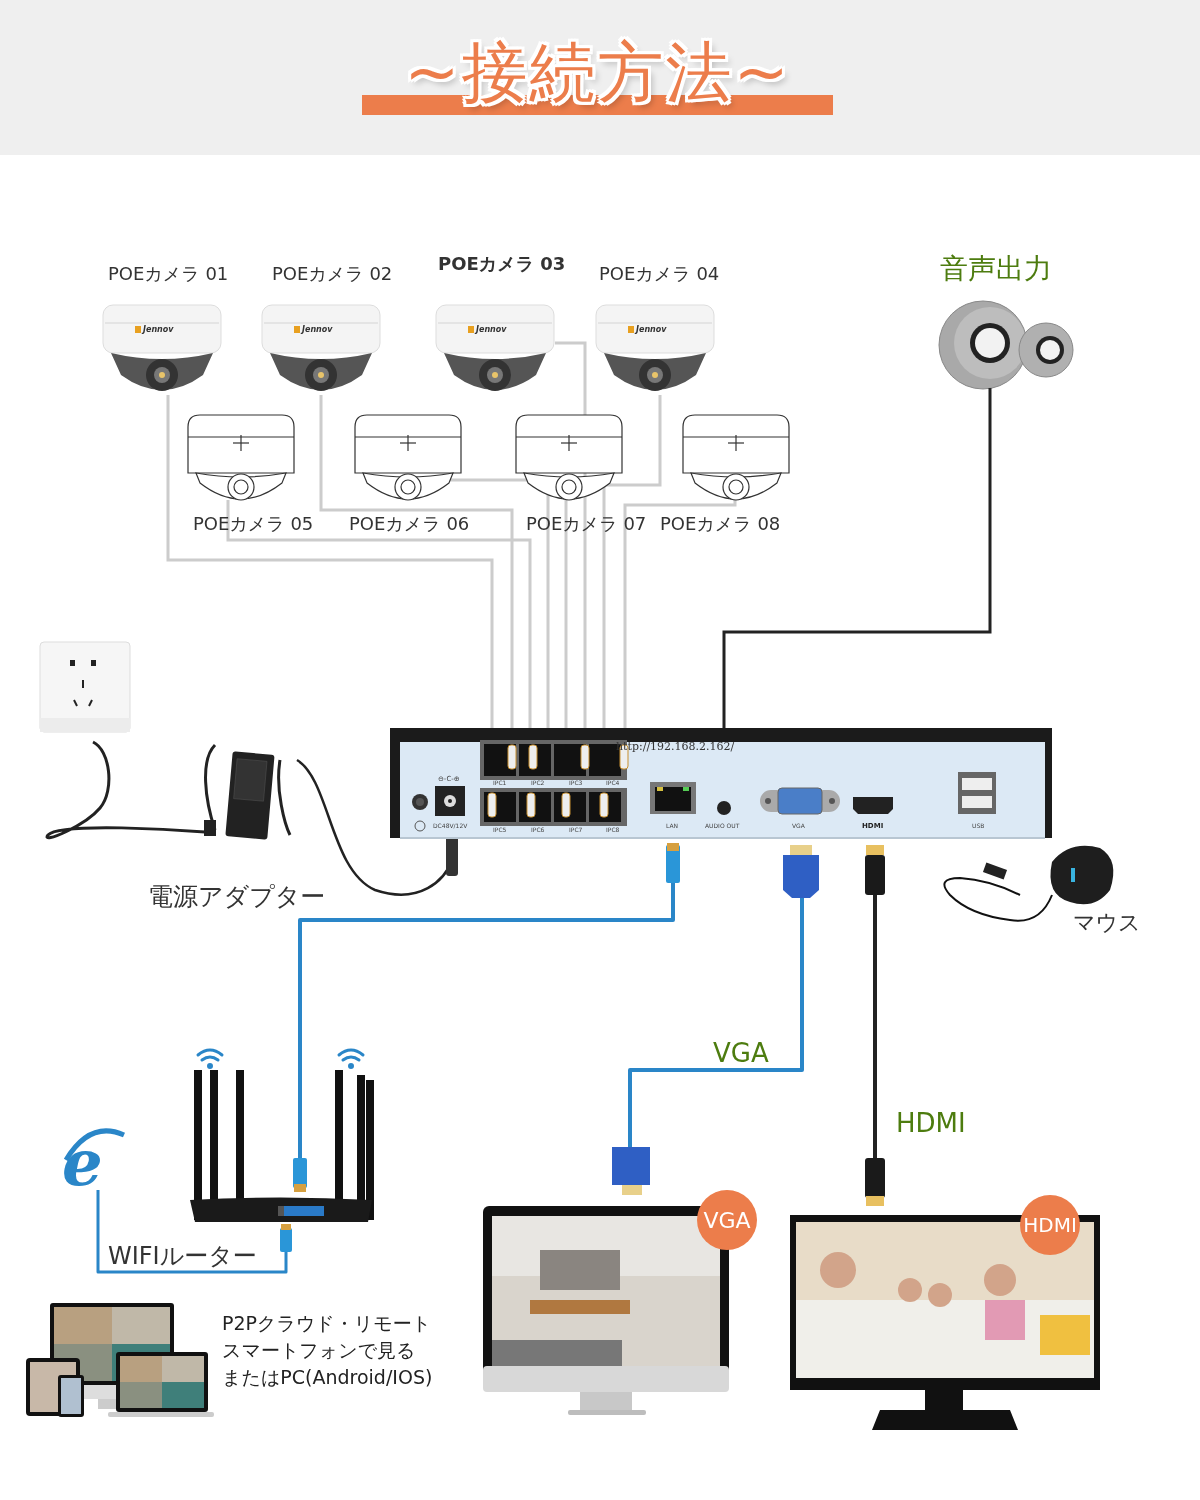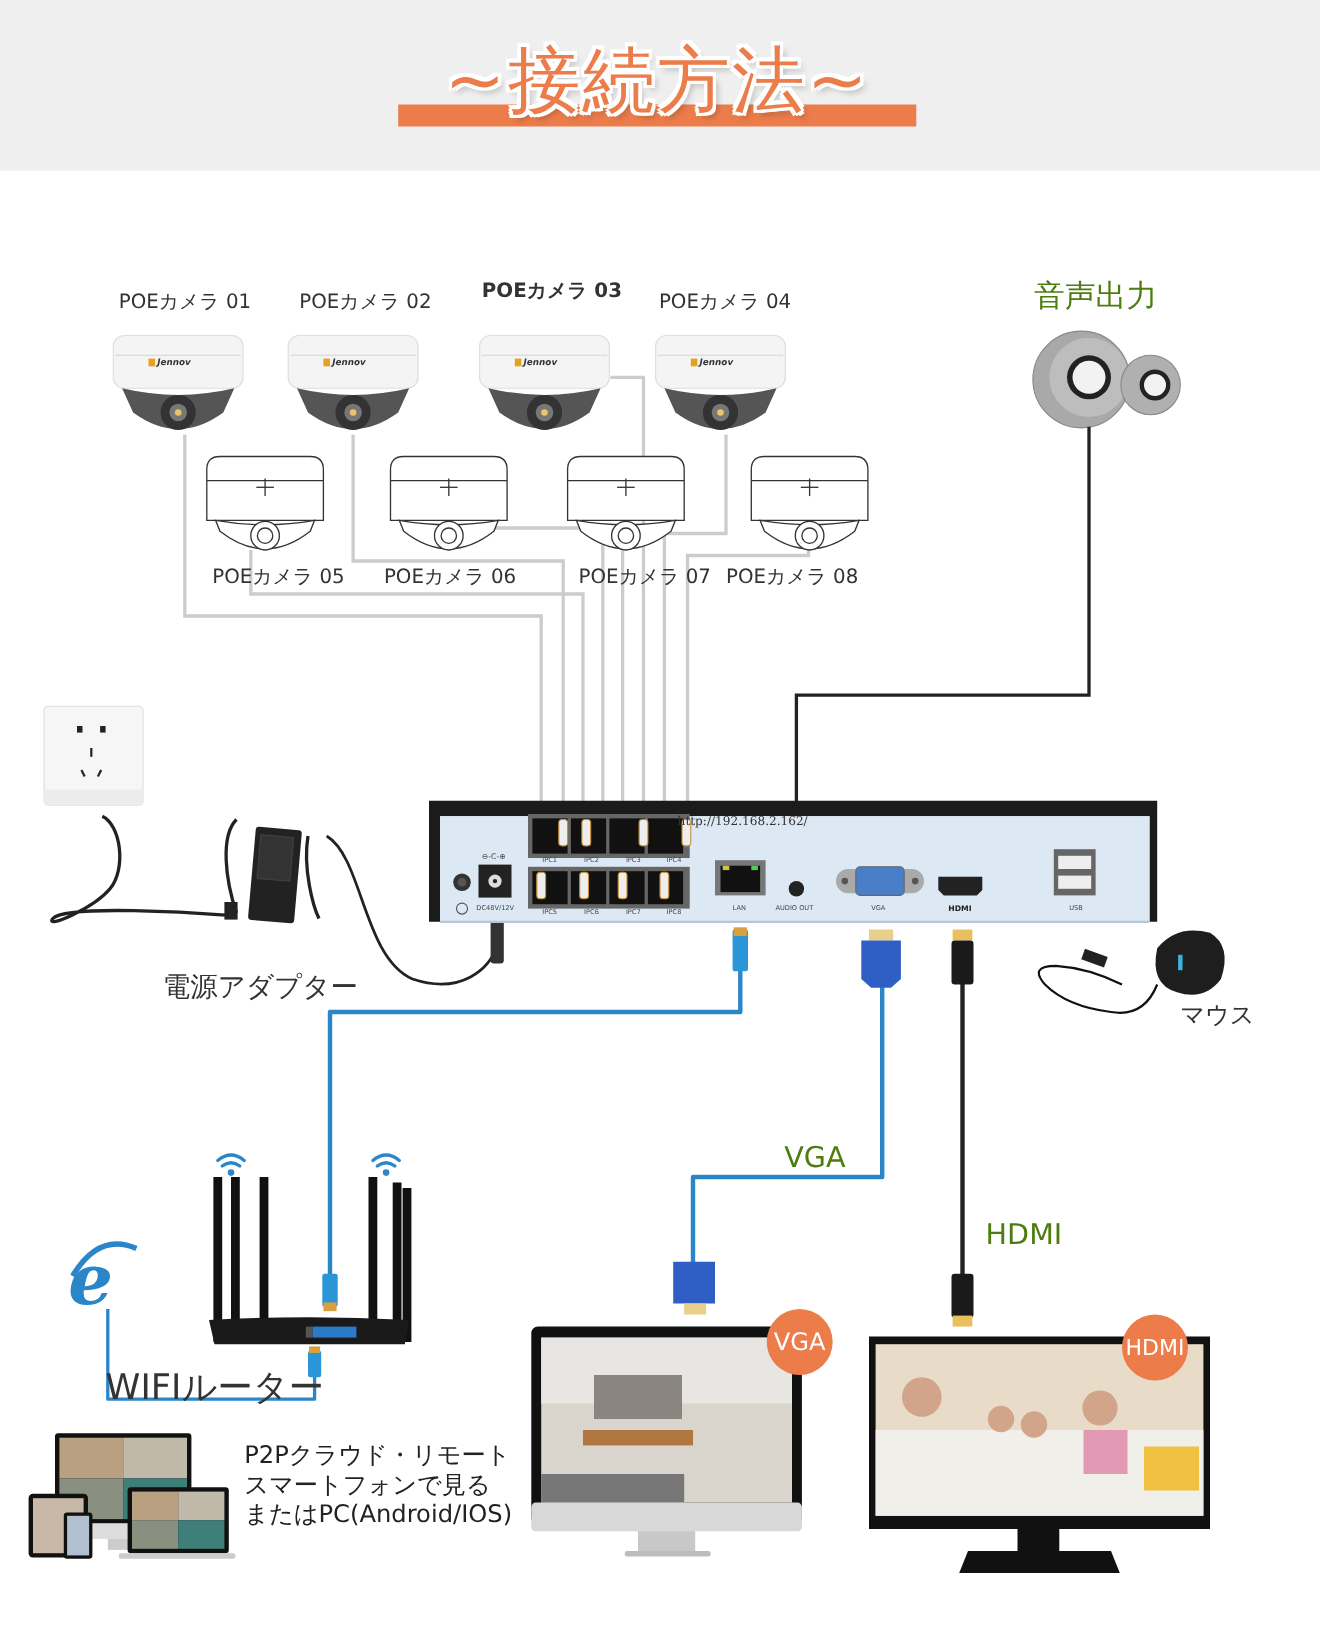--- a/index.html
+++ b/index.html
@@ -7,21 +7,21 @@
   .abs{position:absolute;}
   .header{left:0;top:0;width:1200px;height:155px;background:#efefef;}
   .title-bar{left:362px;top:95px;width:471px;height:20px;background:#ec7d4b;}
   .title{left:362px;top:28px;width:471px;text-align:center;font-size:66px;font-weight:normal;color:#ec7d4b;letter-spacing:2px;
     text-shadow:-3px -3px 0 #fff,3px -3px 0 #fff,-3px 3px 0 #fff,3px 3px 0 #fff,0 3px 0 #fff,0 -3px 0 #fff,3px 0 0 #fff,-3px 0 0 #fff,4px 5px 6px rgba(0,0,0,.25);}
   .cam-label{font-size:18px;color:#333;white-space:nowrap;}
   .big-label{font-size:28px;color:#4d7c0f;white-space:nowrap;}
   .mid-label{font-size:22px;color:#333;white-space:nowrap;}
   svg{position:absolute;left:0;top:0;}
   .badge{width:60px;height:60px;border-radius:50%;background:#ec7d4b;color:#fff;font-size:22px;display:flex;align-items:center;justify-content:center;}
-  .p2p{left:222px;top:1310px;font-size:22px;line-height:27px;color:#222;white-space:pre-line;}
+  .p2p{left:222px;top:1310px;font-size:19px;line-height:27px;color:#222;white-space:pre-line;}
   .url{font-family:"DejaVu Serif",serif;font-size:11px;color:#333;}
 </style>
 </head>
 <body>
 
 <div class="abs header"></div>
 <div class="abs title-bar"></div>
 <div class="abs title">~接続方法~</div>
 
 <svg width="1200" height="1500" viewBox="0 0 1200 1500">
@@ -342,20 +342,20 @@
 <div class="abs" style="left:606px;top:826px;font-size:6px;color:#444;">IPC8</div>
 <div class="abs" style="left:666px;top:822px;font-size:6px;color:#444;">LAN</div>
 <div class="abs" style="left:705px;top:822px;font-size:6px;color:#444;">AUDIO OUT</div>
 <div class="abs" style="left:792px;top:822px;font-size:6px;color:#444;">VGA</div>
 <div class="abs" style="left:862px;top:822px;font-size:7px;color:#222;font-weight:bold;">HDMI</div>
 <div class="abs" style="left:972px;top:822px;font-size:6px;color:#444;">USB</div>
 
 <div class="abs big-label" style="left:713px;top:1038px;font-size:26px;">VGA</div>
 <div class="abs big-label" style="left:896px;top:1108px;font-size:26px;">HDMI</div>
 
-<div class="abs mid-label" style="left:96px;top:1240px;font-size:32px;">WIFIルーター</div>
+<div class="abs mid-label" style="left:108px;top:1240px;font-size:24px;">WIFIルーター</div>
 
 <div class="abs badge" style="left:697px;top:1190px;">VGA</div>
 <div class="abs badge" style="left:1020px;top:1195px;font-size:20px;">HDMI</div>
 
 <div class="abs p2p">P2Pクラウド・リモート
 スマートフォンで見る
 またはPC(Android/IOS)</div>
 
 </body></html>

